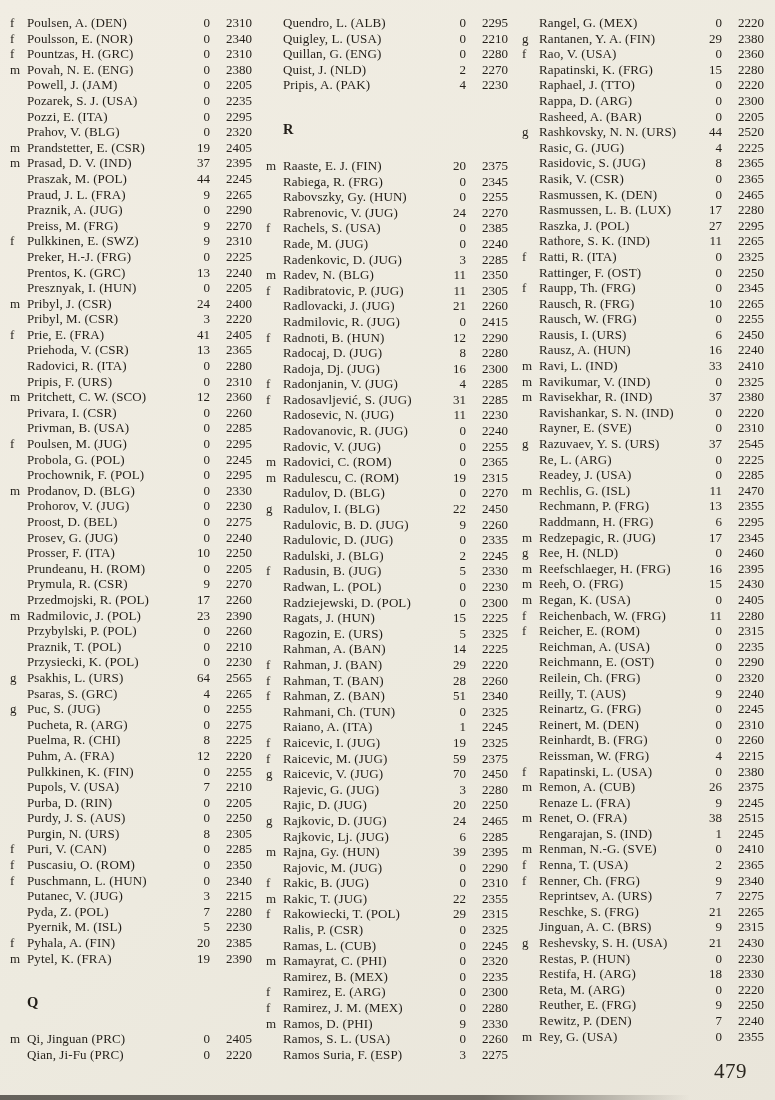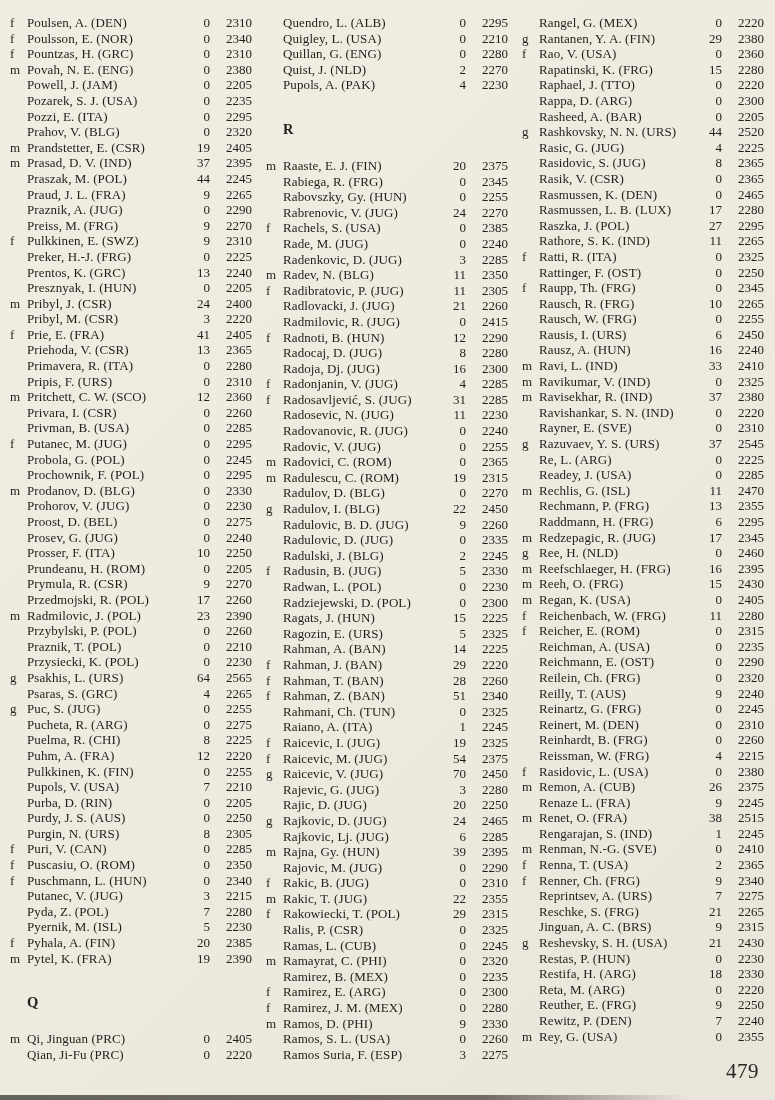--- a/index.html
+++ b/index.html
@@ -30,21 +30,21 @@
   .g{flex:0 0 26px;text-align:right;}
   .r{flex:0 0 42px;text-align:right;}
   .heading{
     font-weight:bold;
     font-size:14.5px;
     line-height:16px;
     margin:28px 0 21px 17px;
   }
   .pageno{
     position:absolute;
-    right:16px;
+    right:28px;
     bottom:16px;
     font-size:21px;
     letter-spacing:0.5px;
     color:#2a261f;
   }
   .scan-edge{
     position:absolute;
     left:0;bottom:0;
     width:89%;height:5px;
     background:linear-gradient(90deg,#4d4a44 0%,#5a564f 70%,rgba(90,86,79,0) 100%);
@@ -184,21 +184,21 @@
           <span class="r">2405</span>
         </div>
         <div class="row">
           <span class="t"></span>
           <span class="n">Priehoda, V. (CSR)</span>
           <span class="g">13</span>
           <span class="r">2365</span>
         </div>
         <div class="row">
           <span class="t"></span>
-          <span class="n">Primavera, R. (ITA)</span>
+          <span class="n">Radovici, R. (ITA)</span>
           <span class="g">0</span>
           <span class="r">2280</span>
         </div>
         <div class="row">
           <span class="t"></span>
           <span class="n">Pripis, F. (URS)</span>
           <span class="g">0</span>
           <span class="r">2310</span>
         </div>
         <div class="row">
@@ -214,21 +214,21 @@
           <span class="r">2260</span>
         </div>
         <div class="row">
           <span class="t"></span>
           <span class="n">Privman, B. (USA)</span>
           <span class="g">0</span>
           <span class="r">2285</span>
         </div>
         <div class="row">
           <span class="t">f</span>
-          <span class="n">Putanec, M. (JUG)</span>
+          <span class="n">Poulsen, M. (JUG)</span>
           <span class="g">0</span>
           <span class="r">2295</span>
         </div>
         <div class="row">
           <span class="t"></span>
           <span class="n">Probola, G. (POL)</span>
           <span class="g">0</span>
           <span class="r">2245</span>
         </div>
         <div class="row">
@@ -457,21 +457,21 @@
           <span class="r">2280</span>
         </div>
         <div class="row">
           <span class="t"></span>
           <span class="n">Quist, J. (NLD)</span>
           <span class="g">2</span>
           <span class="r">2270</span>
         </div>
         <div class="row">
           <span class="t"></span>
-          <span class="n">Pupols, A. (PAK)</span>
+          <span class="n">Pripis, A. (PAK)</span>
           <span class="g">4</span>
           <span class="r">2230</span>
         </div>
         <div class="heading">R</div>
         <div class="row">
           <span class="t">m</span>
           <span class="n">Raaste, E. J. (FIN)</span>
           <span class="g">20</span>
           <span class="r">2375</span>
         </div>
@@ -693,21 +693,21 @@
         </div>
         <div class="row">
           <span class="t">f</span>
           <span class="n">Raicevic, I. (JUG)</span>
           <span class="g">19</span>
           <span class="r">2325</span>
         </div>
         <div class="row">
           <span class="t">f</span>
           <span class="n">Raicevic, M. (JUG)</span>
-          <span class="g">54</span>
+          <span class="g">59</span>
           <span class="r">2375</span>
         </div>
         <div class="row">
           <span class="t">g</span>
           <span class="n">Raicevic, V. (JUG)</span>
           <span class="g">70</span>
           <span class="r">2450</span>
         </div>
         <div class="row">
           <span class="t"></span>
@@ -1102,21 +1102,21 @@
           <span class="r">2260</span>
         </div>
         <div class="row">
           <span class="t"></span>
           <span class="n">Reissman, W. (FRG)</span>
           <span class="g">4</span>
           <span class="r">2215</span>
         </div>
         <div class="row">
           <span class="t">f</span>
-          <span class="n">Rasidovic, L. (USA)</span>
+          <span class="n">Rapatinski, L. (USA)</span>
           <span class="g">0</span>
           <span class="r">2380</span>
         </div>
         <div class="row">
           <span class="t">m</span>
           <span class="n">Remon, A. (CUB)</span>
           <span class="g">26</span>
           <span class="r">2375</span>
         </div>
         <div class="row">

